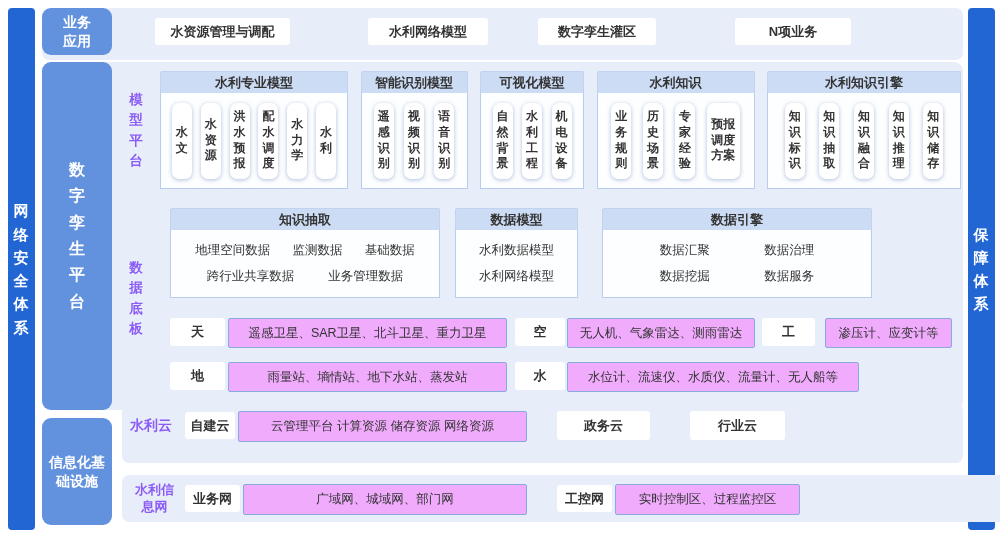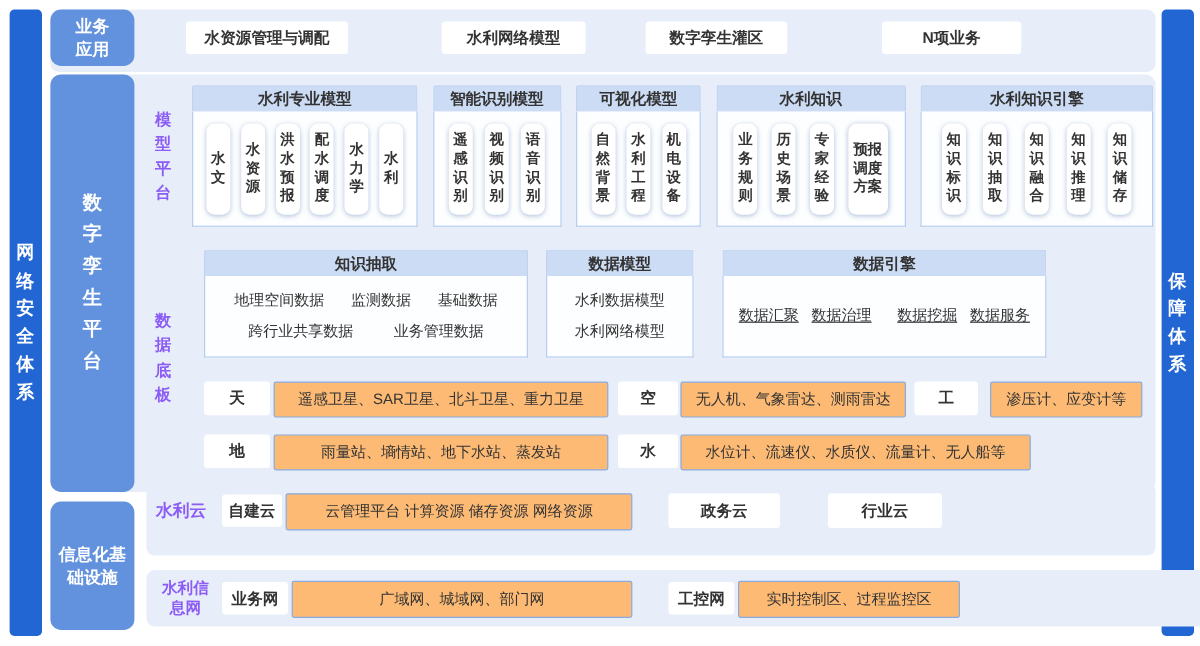--- a/index.html
+++ b/index.html
@@ -17,21 +17,21 @@
              display:flex;align-items:center;justify-content:center;text-align:center;}
   .big-label .wrap{word-break:break-all;line-height:1.35;}
 
   
   .lightbg{background:#e8eef9;border-radius:7px;}
 
   
   .wbox{background:#fff;border-radius:3px;display:flex;align-items:center;justify-content:center;
         font-size:13px;font-weight:bold;color:#333;}
   
-  .cbox{background:#fdba74;border:1px solid #87abdf;border-radius:2px;display:flex;align-items:center;
+  .cbox{background:#f0abfc;border:1px solid #87abdf;border-radius:2px;display:flex;align-items:center;
         justify-content:center;font-size:12.5px;color:#333;white-space:nowrap;}
 
   
   .group{display:flex;flex-direction:column;}
   .group-h{height:21px;background:#cddcf5;border:1px solid #c0d4f2;border-bottom:none;
            border-radius:2px 2px 0 0;display:flex;align-items:center;justify-content:center;
            font-size:13px;font-weight:bold;color:#333;}
   .group-b{flex:1;background:#fdfeff;border:1px solid #b7cdef;border-top:none;
            display:flex;align-items:center;justify-content:space-evenly;padding:4px 2px;}
 
@@ -206,21 +206,21 @@
       <div class="group-b">
         <div class="dcol" style="height:100%;">
           <span>水利数据模型</span>
           <span>水利网络模型</span>
         </div>
       </div>
     </div>
 
     <div class="abs group" style="left:560px;top:146px;width:270px;height:90px;">
       <div class="group-h">数据引擎</div>
-      <div class="group-b" style="flex-direction:row;align-items:stretch;text-decoration:underline;">
+      <div class="group-b" style="flex-direction:column;align-items:stretch;">
         <div class="drow">
           <span>数据汇聚</span>
           <span>数据治理</span>
         </div>
         <div class="drow">
           <span>数据挖掘</span>
           <span>数据服务</span>
         </div>
       </div>
     </div>

